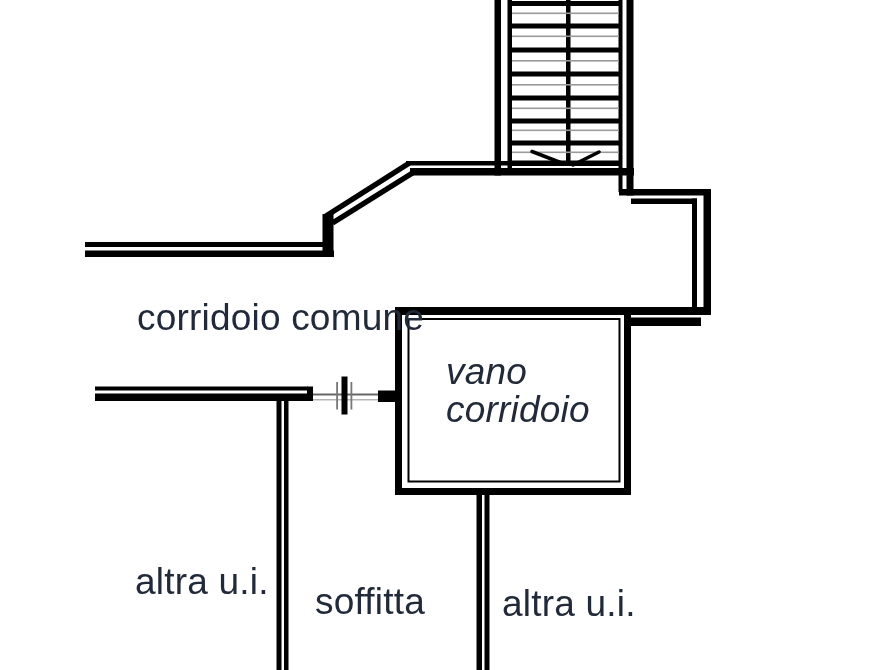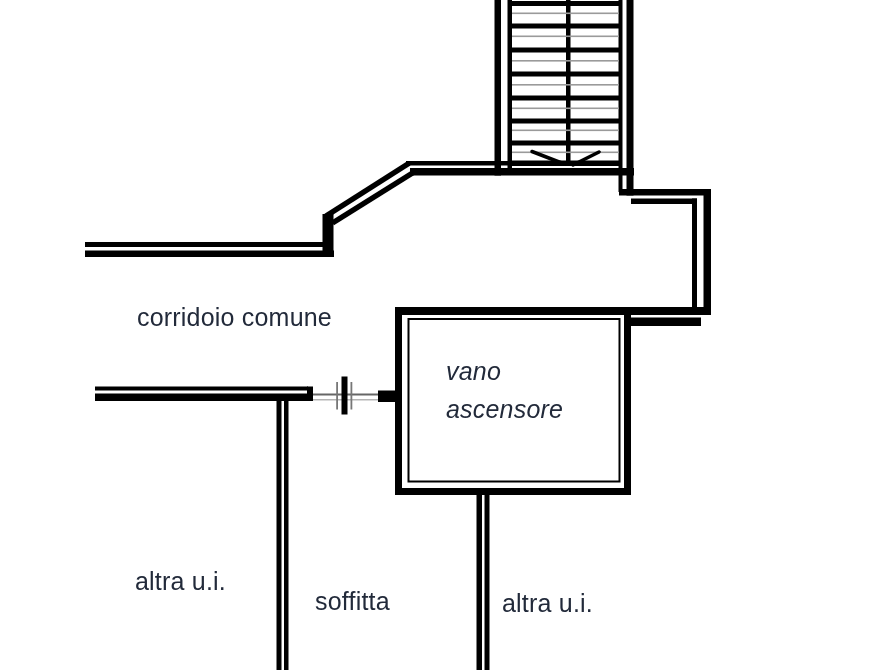--- a/index.html
+++ b/index.html
@@ -22,21 +22,21 @@
   .tn{fill:var(--thin_line);}
   .jamb{fill:var(--door_jamb);}
   .jambf{fill:var(--door_jamb_faint);}
   .flank{fill:var(--door_flank);}
   .ln{stroke:var(--wall);stroke-width:5.5;fill:none;}
   .arrow{stroke:var(--wall);stroke-width:3.5;fill:none;stroke-linecap:round;}
   .outline7{fill:none;stroke:var(--wall);stroke-width:7;}
   .outline2{fill:none;stroke:var(--wall);stroke-width:2;}
   .label{
     position:absolute;color:var(--text);
-    font-size:25px;line-height:37.5px;letter-spacing:0.2px;white-space:pre;
+    font-size:37px;line-height:37.5px;letter-spacing:0.2px;white-space:pre;
   }
 </style>
 </head>
 <body>
 
 <div class="canvas">
 
   <svg class="plan-svg" width="893" height="670" viewBox="0 0 893 670">
 
     <g>
@@ -120,21 +120,21 @@
       <rect class="w" x="284" y="397" width="4.5" height="273"></rect>
     </g>
     <g>
       <rect class="w" x="476.5" y="491" width="5.5" height="179"></rect>
       <rect class="w" x="484.5" y="491" width="5" height="179"></rect>
     </g>
   </svg>
 
   <div class="label" style="left:137px;top:299px;">corridoio comune</div>
 
-  <div class="label" style="left:446px;top:353px;font-style:italic;"><span>vano</span><br><span>ascensore</span></div>
+  <div class="label" style="left:446px;top:353px;font-style:italic;"><span>vano</span><br><span>corridoio</span></div>
 
   <div class="label" style="left:135px;top:563px;">altra u.i.</div>
 
   <div class="label" style="left:315px;top:583px;">soffitta</div>
 
   <div class="label" style="left:502px;top:585px;">altra u.i.</div>
 
 </div>
 
 </body></html>

